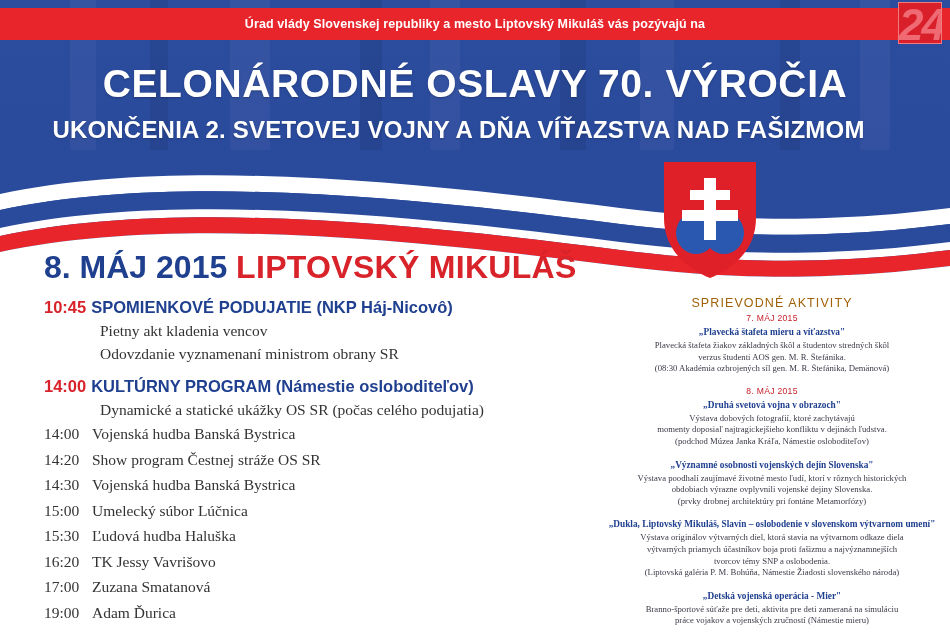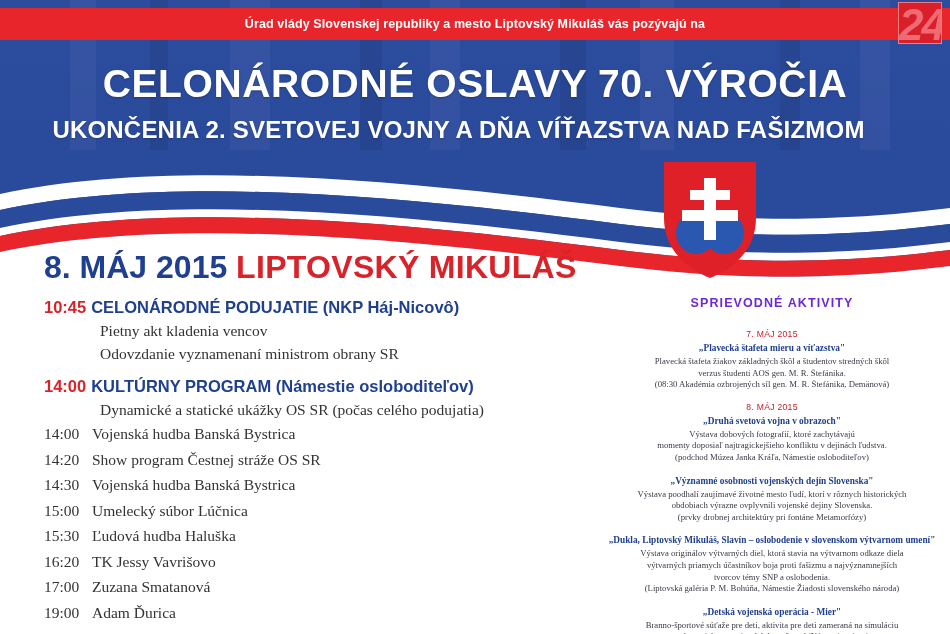--- a/index.html
+++ b/index.html
@@ -189,26 +189,26 @@
 
   
   .side {
     position: absolute;
     left: 600px;
     top: 296px;
     width: 344px;
     text-align: center;
   }
   .side-title {
-    color: #6d28d9;
+    color: #a16207;
     font-size: 12.5px;
-    font-weight: bold;
+    font-weight: normal;
     letter-spacing: 1.1px;
     font-family: "Liberation Sans", sans-serif;
-    margin-bottom: 19px;
+    margin-bottom: 3px;
   }
   .side-date {
     color: #c8202a;
     font-size: 8.6px;
     font-weight: normal;
     font-family: "Liberation Sans", sans-serif;
     letter-spacing: 0.3px;
     margin-bottom: 3px;
   }
   .side-name {
@@ -281,21 +281,21 @@
 
   <div class="heading-date">
     <span class="blue">8. MÁJ 2015</span>
     <span class="red">LIPTOVSKÝ MIKULÁŠ</span>
   </div>
 
   <div class="program">
 
     <div>
       <div class="block-head">
-        <span class="time">10:45</span><span class="name">CELONÁRODNÉ PODUJATIE (NKP Háj-Nicovô)</span>
+        <span class="time">10:45</span><span class="name">SPOMIENKOVÉ PODUJATIE (NKP Háj-Nicovô)</span>
       </div>
       <div class="sub-line">Pietny akt kladenia vencov</div>
       <div class="sub-line">Odovzdanie vyznamenaní ministrom obrany SR</div>
     </div>
 
     <div class="gap"></div>
 
     <div>
       <div class="block-head">
         <span class="time">14:00</span><span class="name">KULTÚRNY PROGRAM (Námestie osloboditeľov)</span>

